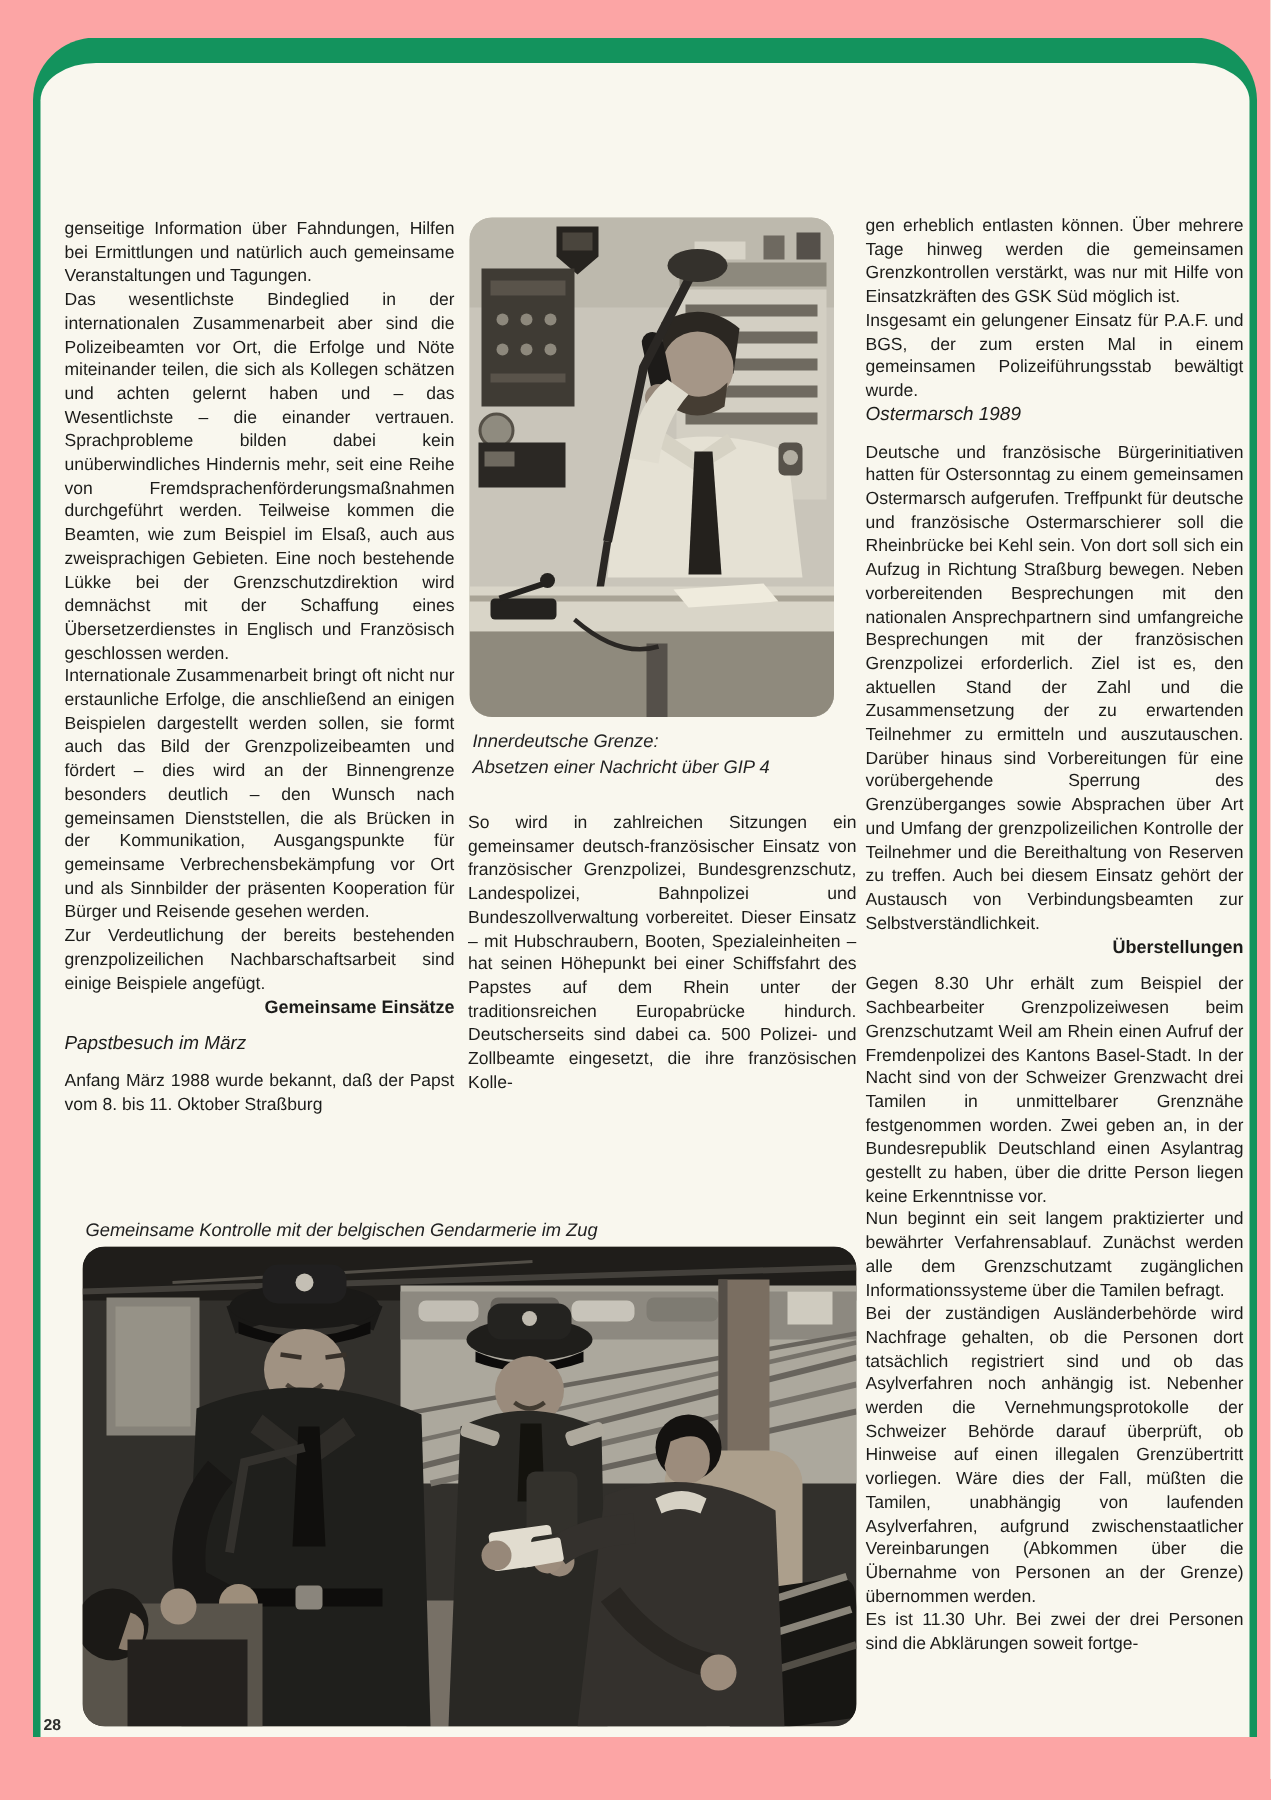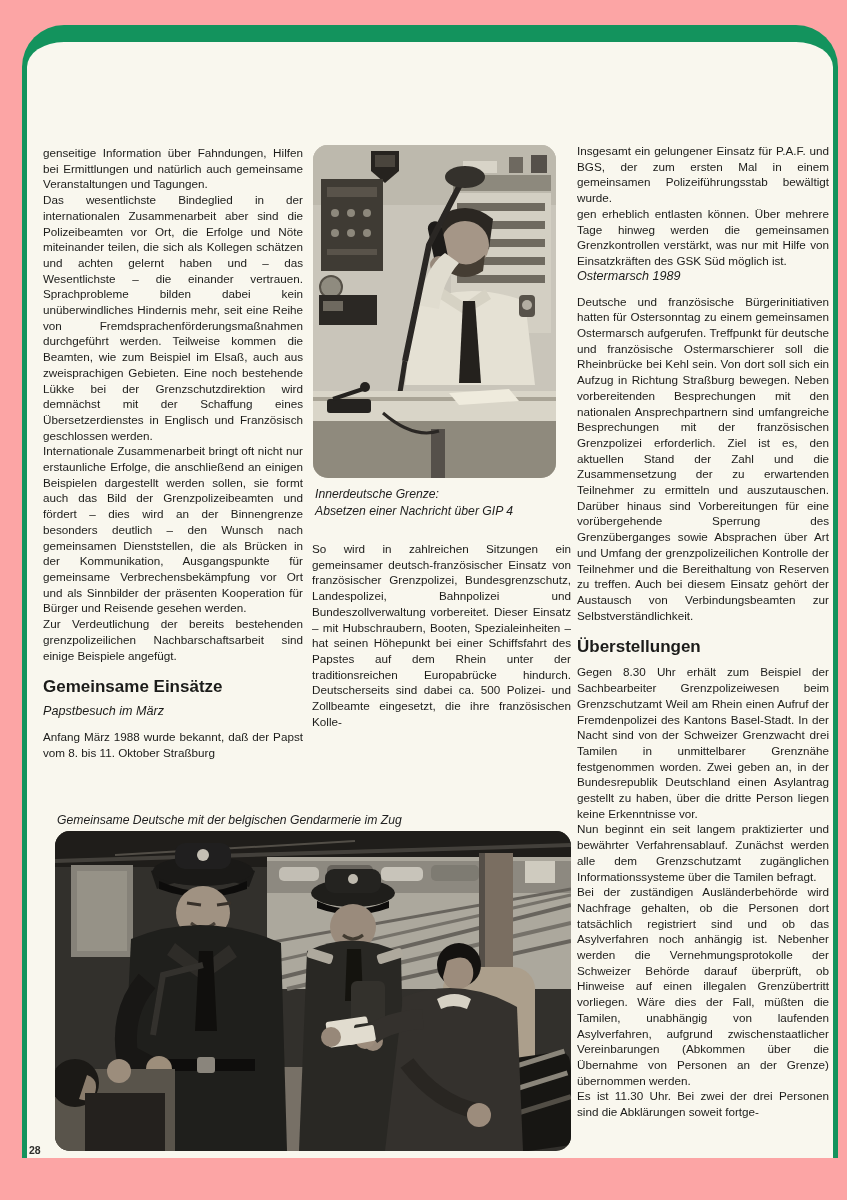--- a/index.html
+++ b/index.html
@@ -6,21 +6,21 @@
   body{width:847px;height:1200px;background:#efece0;font-family:"Liberation Sans",sans-serif;color:#1c1c1a;}
   .page{position:relative;width:847px;height:1200px;overflow:hidden;background:#fca5a5;}
   .frame{position:absolute;left:22px;top:25px;width:816px;height:1133px;box-sizing:border-box;
          border-top:17px solid #13935d;border-left:5px solid #13935d;border-right:5px solid #13935d;
          border-bottom:none;border-radius:42px 42px 0 0;background:#f9f7ee;}
   .col{position:absolute;text-align:justify;font-size:11.7px;line-height:15.7px;overflow:hidden;}
   .col p{margin:0;}
   .col1{left:43px;top:145px;width:260px;height:676px;}
   .col2-text{left:312px;top:541px;width:259px;height:272px;}
   .col3{left:577px;top:143px;width:252px;height:1026px;}
-  h3.sec{font-size:17px;font-weight:bold;margin:16px 0 9px 0;text-align:left;line-height:16px;}
+  h3.sec{font-size:12px;font-weight:bold;margin:0 0 9px 0;text-align:right;line-height:16px;}
   h4.sub{font-size:12.6px;font-style:italic;font-weight:normal;margin:0 0 10px 0;text-align:left;line-height:15px;}
   .caption{position:absolute;font-style:italic;font-size:12.2px;line-height:16.5px;color:#222;text-align:left;}
   .photo{position:absolute;border-radius:15px;overflow:hidden;background:#bdb9ae;}
   .photo svg{display:block;}
   .pagenum{position:absolute;left:29px;top:1144px;font-size:10.5px;font-weight:bold;color:#2e2e2c;}
 </style>
 </head>
 <body>
 
 <div class="page">
@@ -107,21 +107,21 @@
 
   <div class="caption" style="left:315px;top:486px;width:250px;">
     <span style="display:block">Innerdeutsche Grenze:</span>
     <span style="display:block">Absetzen einer Nachricht über GIP 4</span>
   </div>
 
   <div class="col col2-text">
     <p>So wird in zahlreichen Sitzungen ein gemeinsamer deutsch-französischer Einsatz von französischer Grenzpolizei, Bundesgrenzschutz, Landespolizei, Bahnpolizei und Bundeszollverwaltung vorbereitet. Dieser Einsatz – mit Hubschraubern, Booten, Spezialeinheiten – hat seinen Höhepunkt bei einer Schiffsfahrt des Papstes auf dem Rhein unter der traditionsreichen Europabrücke hindurch. Deutscherseits sind dabei ca. 500 Polizei- und Zollbeamte eingesetzt, die ihre französischen Kolle-</p>
   </div>
 
-  <div class="caption" style="left:57px;top:812px;width:515px;">Gemeinsame Deutsche mit der belgischen Gendarmerie im Zug</div>
+  <div class="caption" style="left:57px;top:812px;width:515px;">Gemeinsame Kontrolle mit der belgischen Gendarmerie im Zug</div>
 
   <div class="photo" style="left:55px;top:831px;width:516px;height:320px;">
     <svg width="516" height="320" viewBox="0 0 516 320">
       <rect width="516" height="320" fill="#34322e"></rect>
 
       <rect x="0" y="0" width="516" height="36" fill="#201e1b"></rect>
       <path d="M0 30 L516 14" stroke="#46433d" stroke-width="4"></path>
       <path d="M60 24 L300 10" stroke="#55514a" stroke-width="2"></path>
 
       <rect x="212" y="26" width="304" height="132" fill="#b2aea3"></rect>
@@ -212,22 +212,22 @@
         <path d="M32 244 q12 4 8 18 q-6 10 -16 6" fill="#8f8070"></path>
         <circle cx="64" cy="240" r="12" fill="#a29281"></circle>
         <rect x="30" y="262" width="80" height="58" fill="#26231f"></rect>
       </g>
 
       <rect x="0" y="0" width="516" height="320" fill="#000000" opacity="0.03"></rect>
     </svg>
   </div>
 
   <div class="col col3">
+    <p>gen erheblich entlasten können. Über mehrere Tage hinweg werden die gemeinsamen Grenzkontrollen verstärkt, was nur mit Hilfe von Einsatzkräften des GSK Süd möglich ist.</p>
     <p>Insgesamt ein gelungener Einsatz für P.A.F. und BGS, der zum ersten Mal in einem gemeinsamen Polizeiführungsstab bewältigt wurde.</p>
-    <p>gen erheblich entlasten können. Über mehrere Tage hinweg werden die gemeinsamen Grenzkontrollen verstärkt, was nur mit Hilfe von Einsatzkräften des GSK Süd möglich ist.</p>
     <h4 class="sub" style="margin-top:0;">Ostermarsch 1989</h4>
     <p>Deutsche und französische Bürgerinitiativen hatten für Ostersonntag zu einem gemeinsamen Ostermarsch aufgerufen. Treffpunkt für deutsche und französische Ostermarschierer soll die Rheinbrücke bei Kehl sein. Von dort soll sich ein Aufzug in Richtung Straßburg bewegen. Neben vorbereitenden Besprechungen mit den nationalen Ansprechpartnern sind umfangreiche Besprechungen mit der französischen Grenzpolizei erforderlich. Ziel ist es, den aktuellen Stand der Zahl und die Zusammensetzung der zu erwartenden Teilnehmer zu ermitteln und auszutauschen. Darüber hinaus sind Vorbereitungen für eine vorübergehende Sperrung des Grenzüberganges sowie Absprachen über Art und Umfang der grenzpolizeilichen Kontrolle der Teilnehmer und die Bereithaltung von Reserven zu treffen. Auch bei diesem Einsatz gehört der Austausch von Verbindungsbeamten zur Selbstverständlichkeit.</p>
     <h3 class="sec">Überstellungen</h3>
     <p>Gegen 8.30 Uhr erhält zum Beispiel der Sachbearbeiter Grenzpolizeiwesen beim Grenzschutzamt Weil am Rhein einen Aufruf der Fremdenpolizei des Kantons Basel-Stadt. In der Nacht sind von der Schweizer Grenzwacht drei Tamilen in unmittelbarer Grenznähe festgenommen worden. Zwei geben an, in der Bundesrepublik Deutschland einen Asylantrag gestellt zu haben, über die dritte Person liegen keine Erkenntnisse vor.</p>
     <p>Nun beginnt ein seit langem praktizierter und bewährter Verfahrensablauf. Zunächst werden alle dem Grenzschutzamt zugänglichen Informationssysteme über die Tamilen befragt.</p>
     <p>Bei der zuständigen Ausländerbehörde wird Nachfrage gehalten, ob die Personen dort tatsächlich registriert sind und ob das Asylverfahren noch anhängig ist. Nebenher werden die Vernehmungsprotokolle der Schweizer Behörde darauf überprüft, ob Hinweise auf einen illegalen Grenzübertritt vorliegen. Wäre dies der Fall, müßten die Tamilen, unabhängig von laufenden Asylverfahren, aufgrund zwischenstaatlicher Vereinbarungen (Abkommen über die Übernahme von Personen an der Grenze) übernommen werden.</p>
     <p>Es ist 11.30 Uhr. Bei zwei der drei Personen sind die Abklärungen soweit fortge-</p>
   </div>
 
   <div class="pagenum">28</div>

